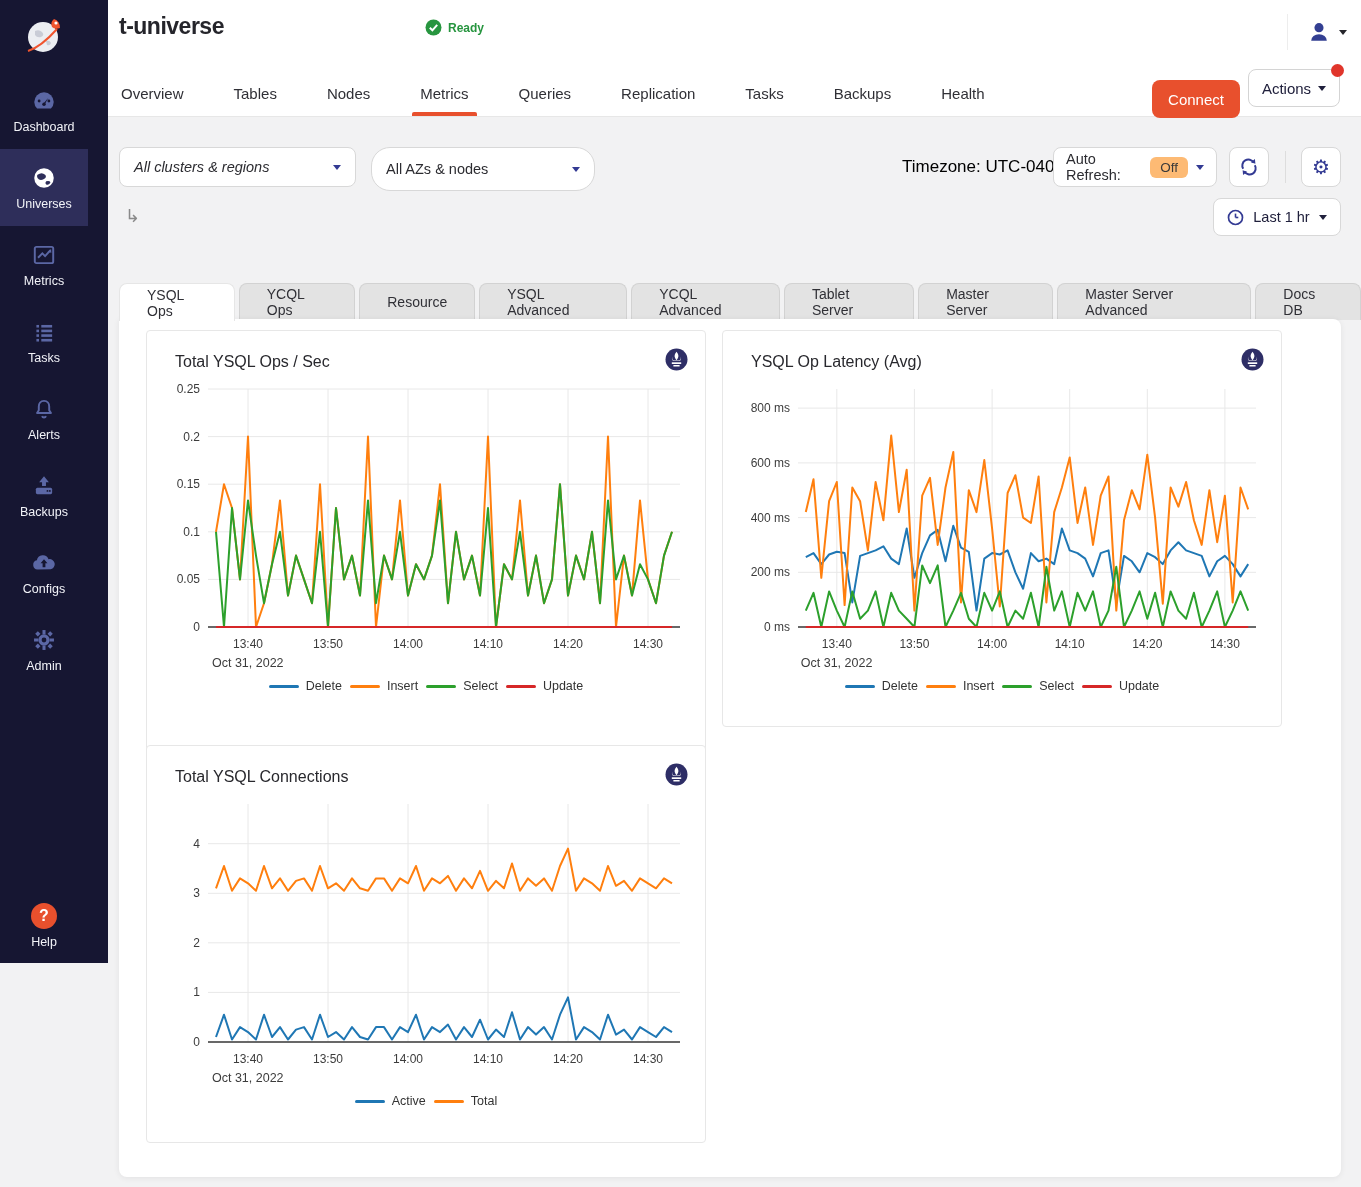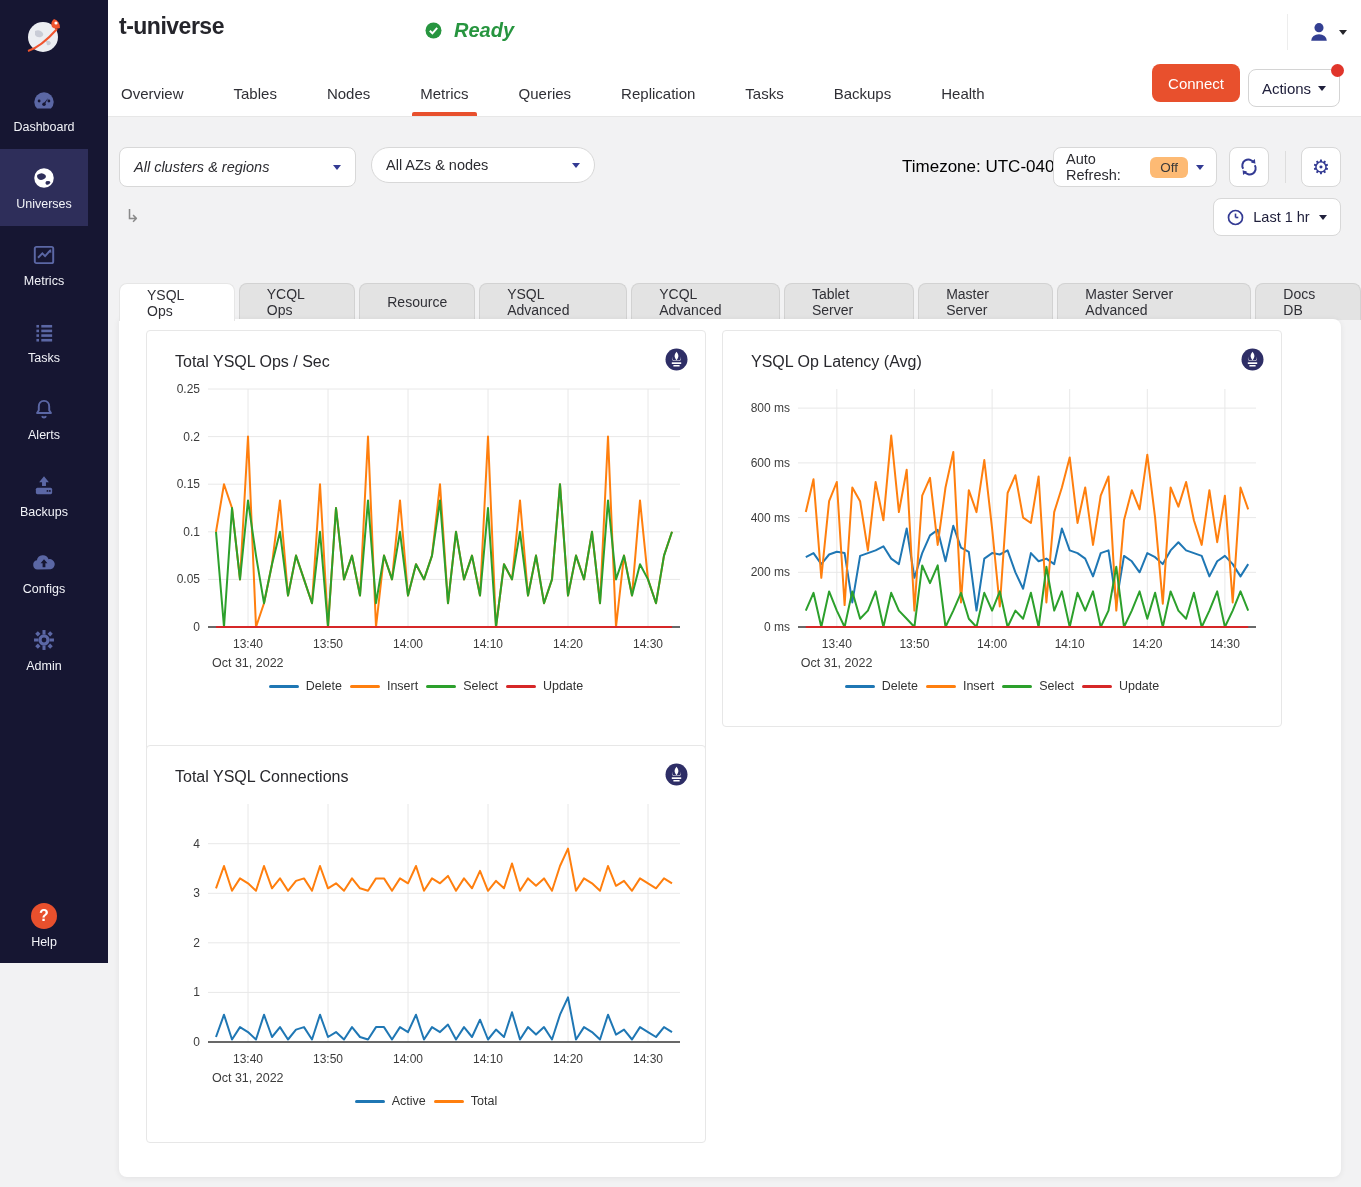--- a/index.html
+++ b/index.html
@@ -13,38 +13,38 @@
   .side-item.active { background:#2e2e5a; }
   .side-item .lbl { color:#f2f3f8; font-size:12.5px; }
   .side-item svg { display:block; }
   .side-help { position:absolute; bottom:14px; left:0; width:88px; display:flex; flex-direction:column; align-items:center; gap:6px; cursor:pointer; }
   .help-circle { width:26px; height:26px; border-radius:50%; background:#e8502d; color:#fff; font-weight:bold; font-size:16px; display:flex; align-items:center; justify-content:center; }
   .side-help .lbl { color:#f2f3f8; font-size:12.5px; }
 
   
   .header { position:absolute; left:88px; top:0; width:1273px; height:117px; background:#fff; border-bottom:1px solid #e7e7e7; z-index:20; }
   .uni-title { position:absolute; left:31px; top:13px; font-size:23px; font-weight:700; color:#25252b; letter-spacing:-0.5px; }
-  .ready { position:absolute; left:337px; top:19px; display:flex; align-items:center; gap:12px; color:#27953f; font-weight:700; font-size:20px;font-style:italic; }
+  .ready { position:absolute; left:337px; top:19px; display:flex; align-items:center; gap:6px; color:#27953f; font-weight:700; font-size:12px; }
   .user-box { position:absolute; right:14px; top:14px; display:flex; align-items:center; gap:7px; padding-left:18px; border-left:1px solid #ededed; height:36px; cursor:pointer; }
   .caret { display:inline-block; width:0; height:0; border-left:4px solid transparent; border-right:4px solid transparent; border-top:5px solid currentColor; }
   .nav-row { position:absolute; left:31px; bottom:0; display:flex; gap:46px; }
   .nav-tab { font-size:15px; color:#303036; padding:12px 2px 14px; cursor:pointer; position:relative; }
   .nav-tab.active { font-weight:400; }
   .nav-tab.active::after { content:""; position:absolute; left:-6px; right:-6px; bottom:0; height:4px; background:#e8502d; border-radius:2px 2px 0 0; }
-  .btn-connect { position:absolute; right:121px; top:64px; width:88px; height:38px; background:#e8502d; color:#fff; font-size:15px; border:none; border-radius:8px; cursor:pointer; }
+  .btn-connect { position:absolute; right:121px; top:80px; width:88px; height:38px; background:#e8502d; color:#fff; font-size:15px; border:none; border-radius:8px; cursor:pointer; }
   .btn-actions { position:absolute; right:21px; top:69px; width:92px; height:38px; background:#fff; color:#20203c; font-size:15px; border:1px solid #d4d4d4; border-radius:8px; cursor:pointer; display:flex; align-items:center; justify-content:center; gap:7px; }
   .btn-actions .dot { position:absolute; right:-5px; top:-6px; width:13px; height:13px; border-radius:50%; background:#e0352b; }
 
   
   .content { position:absolute; left:88px; top:117px; width:1273px; height:1070px; }
   .ctrl { background:#fff; border:1px solid #d8d8d8; border-radius:8px; display:flex; align-items:center; font-size:14.5px; color:#2c2c31; cursor:pointer; }
   .dd { justify-content:space-between; padding:0 14px; }
   .dd .caret { color:#333a93; }
   .dd1 { position:absolute; left:31px; top:30px; width:237px; height:40px;font-style:italic; }
-  .dd2 { position:absolute; left:283px; top:30px; width:224px; height:36px;border-radius:19px; }
+  .dd2 { position:absolute; left:283px; top:30px; width:224px; height:44px;border-radius:19px; }
   .tz { position:absolute; left:814px; top:40px; font-size:17px; color:#000000; }
   .auto-ref { position:absolute; left:965px; top:30px; width:164px; height:40px; padding:0 12px; gap:8px; justify-content:center; }
   .off-pill { background:#fdba74; border-radius:6px; padding:3px 10px; font-size:13.5px; color:#3a3a3a; }
   .auto-ref .caret { color:#333a93; }
   .icon-btn { position:absolute; top:30px; width:40px; height:40px; justify-content:center; color:#333a93; }
   .refresh-btn { left:1141px; }
   .gear-btn { left:1213px; font-size:20px; }
   .vdivider { position:absolute; left:1197px; top:34px; width:1px; height:32px; background:#ddd; }
   .hook-arrow { position:absolute; left:37px; top:88px; color:#8a8a8a; font-size:18px; }
   .seg-group { position:absolute; left:64px; top:81px; height:38px; overflow:hidden; padding:0; }

